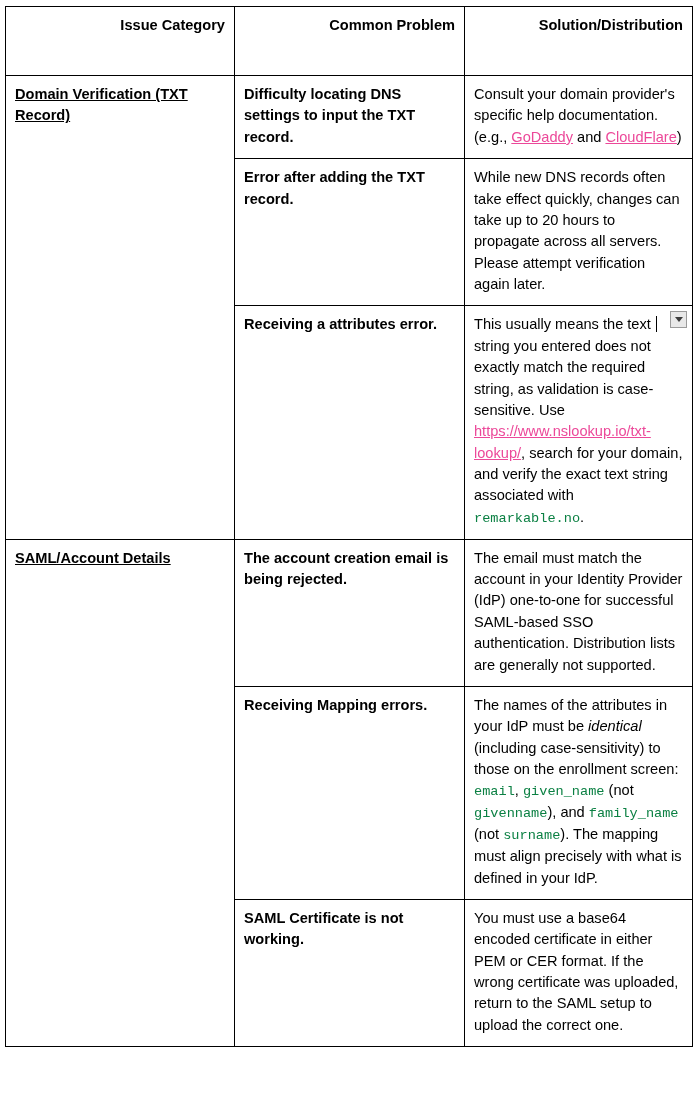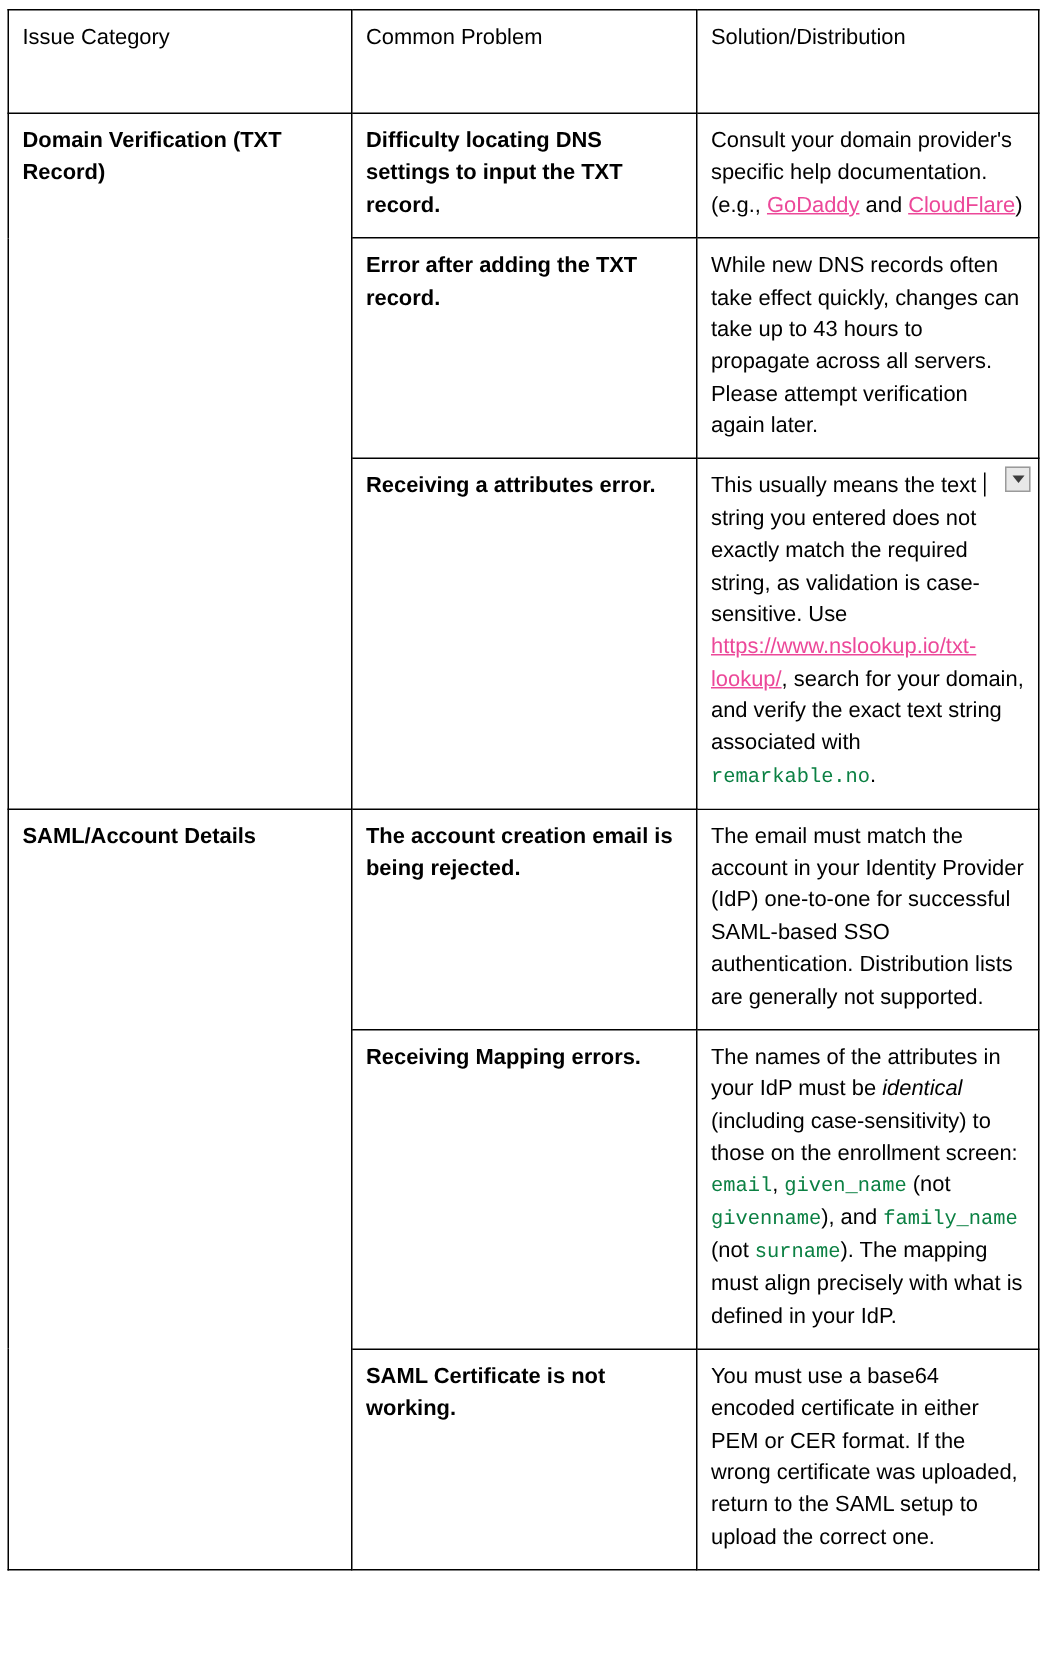--- a/index.html
+++ b/index.html
@@ -35,30 +35,31 @@
     padding: 8px 9px 10px 9px;
     font-size: 14.6px;
     line-height: 1.465;
     background: #ffffff;
   }
   col.c1 { width: 229px; }
   col.c2 { width: 230px; }
   col.c3 { width: 228px; }
 
   thead th {
-    text-align: left;
-    font-weight: normal;
+    text-align: right;
+    font-weight: bold;
     font-size: 15px;
     height: 50px;
     vertical-align: top;
     padding-top: 14px;
   }
   td.cat {
     font-weight: bold;
     vertical-align: top;
+    text-decoration: underline;
   }
   td.prob {
     font-weight: bold;
     vertical-align: top;
   }
   td.sol {
     font-weight: normal;
     vertical-align: top;
   }
   a.link {
@@ -123,21 +124,21 @@
     <tbody>
 
       <tr>
         <td class="cat" rowspan="3">Domain Verification (TXT Record)</td>
         <td class="prob">Difficulty locating DNS settings to input the TXT record.</td>
         <td class="sol"><span>Consult your domain provider's specific help documentation. (e.g., </span><a class="link" href="#">GoDaddy</a><span> and </span><a class="link" href="#">CloudFlare</a><span>)</span></td>
       </tr>
 
       <tr>
         <td class="prob">Error after adding the TXT record.</td>
-        <td class="sol">While new DNS records often take effect quickly, changes can take up to 43 hours to propagate across all servers. Please attempt verification again later.</td>
+        <td class="sol">While new DNS records often take effect quickly, changes can take up to 20 hours to propagate across all servers. Please attempt verification again later.</td>
       </tr>
 
       <tr>
         <td class="prob">Receiving a attributes error.</td>
         <td class="sol rel"><span>This usually means the text </span><span class="text-caret"></span><span>string you entered does not exactly match the required string, as validation is case-sensitive. Use </span><a class="link" href="#">https://www.nslookup.io/txt-lookup/</a><span>, search for your domain, and verify the exact text string associated with </span><span class="code">remarkable.no</span><span>.</span>
           <span class="scroll-btn">
               <span class="tri"></span>
             </span>
         </td>
       </tr>

